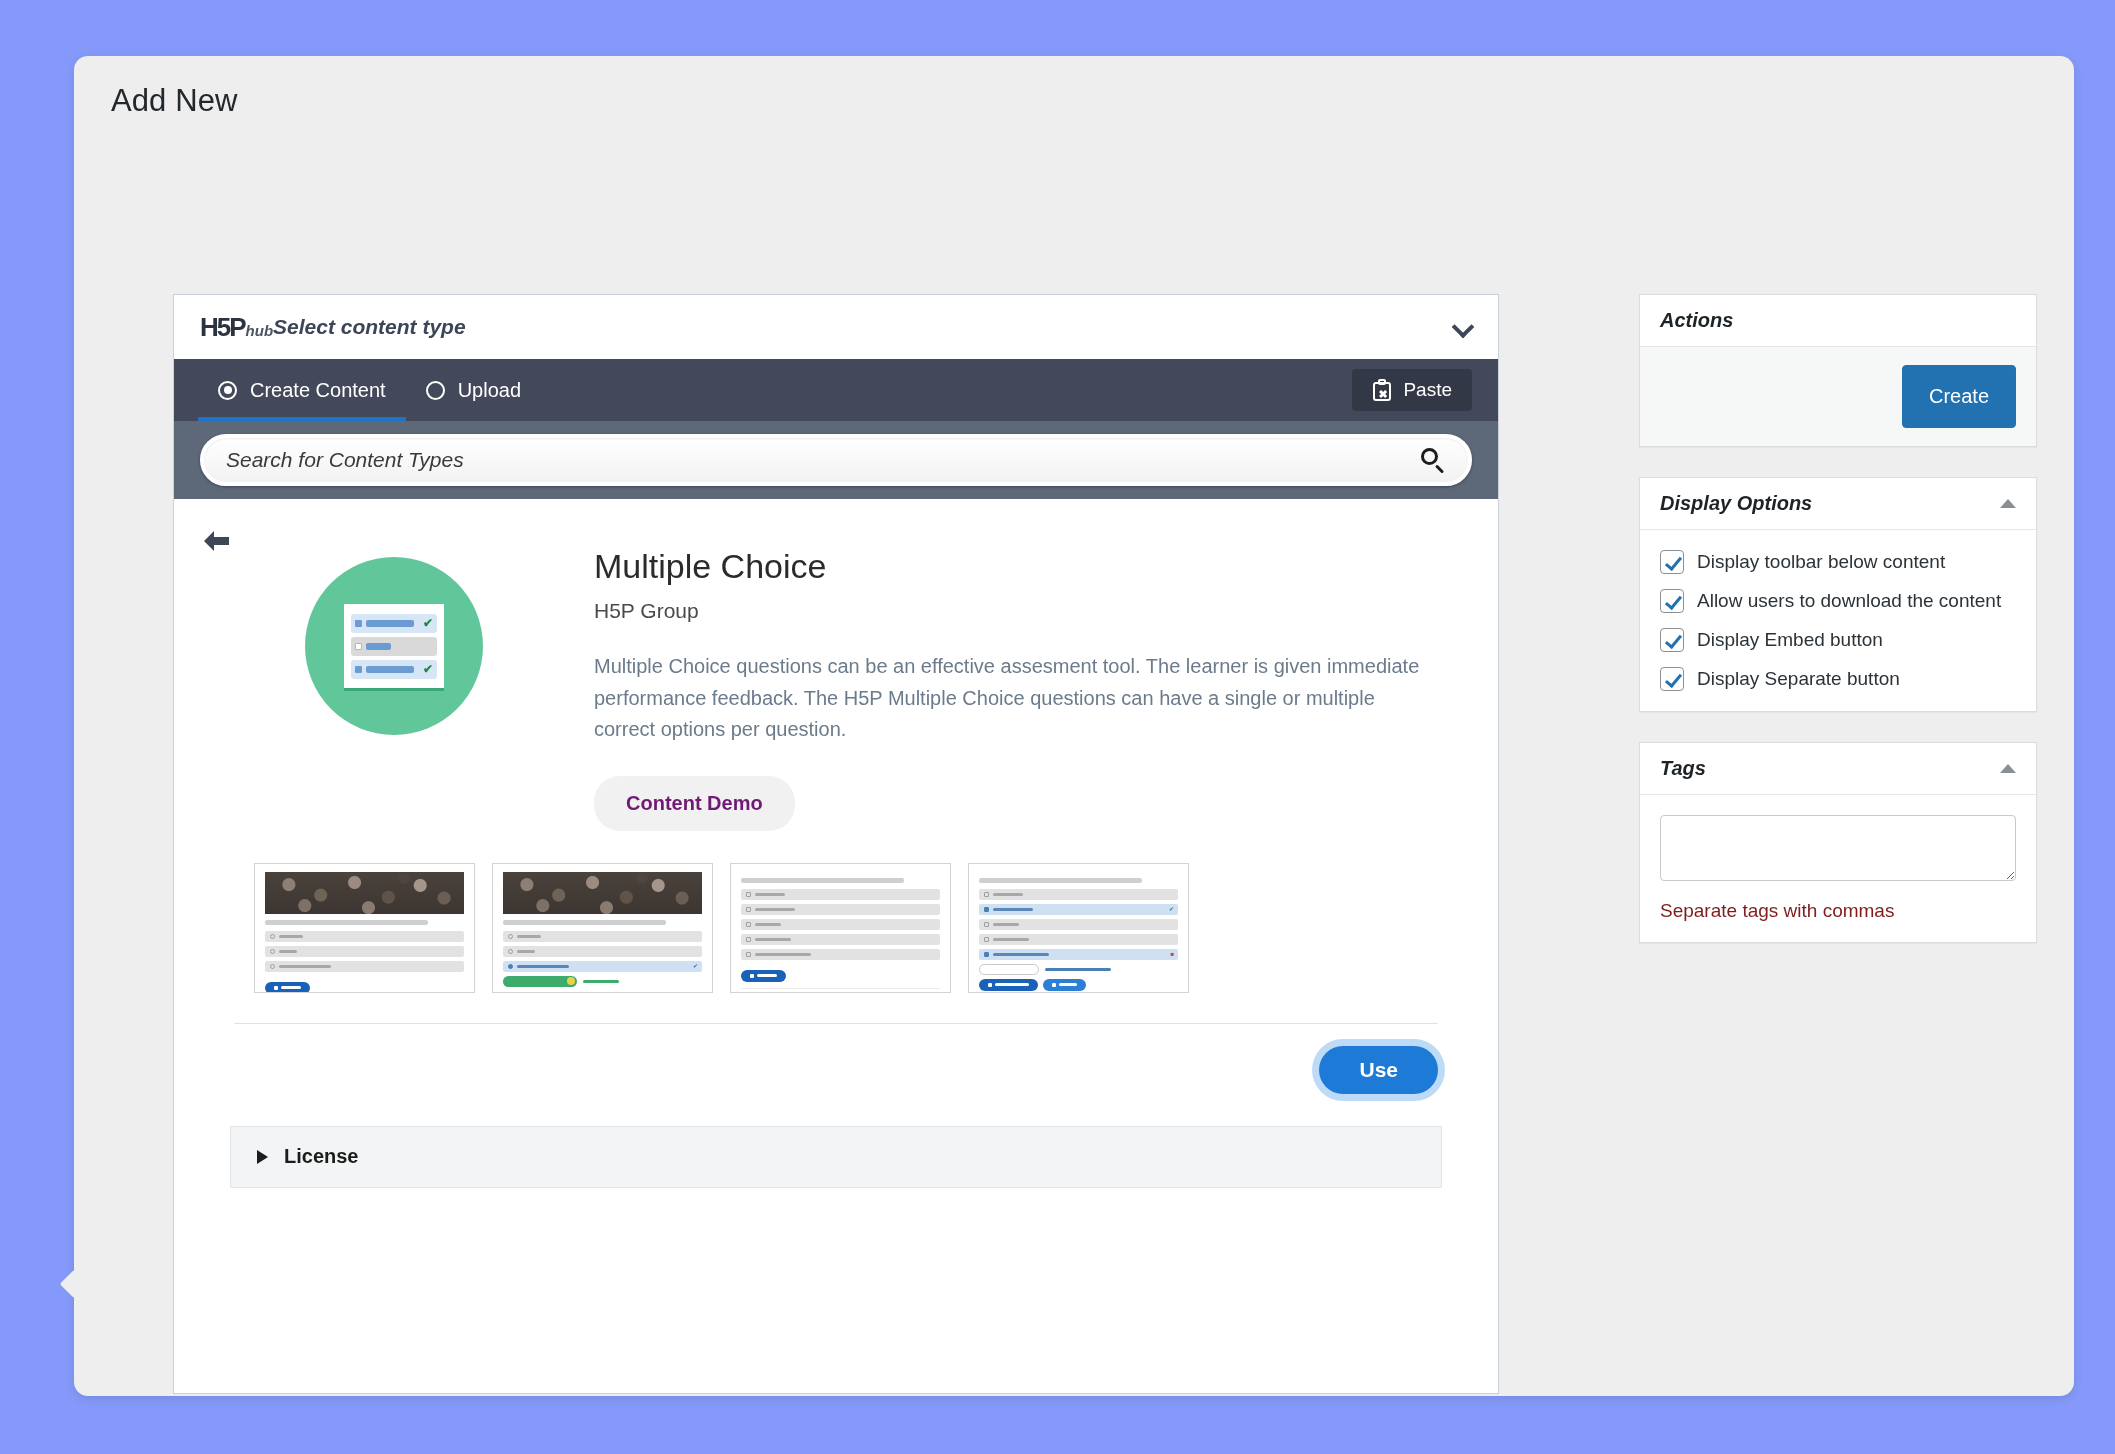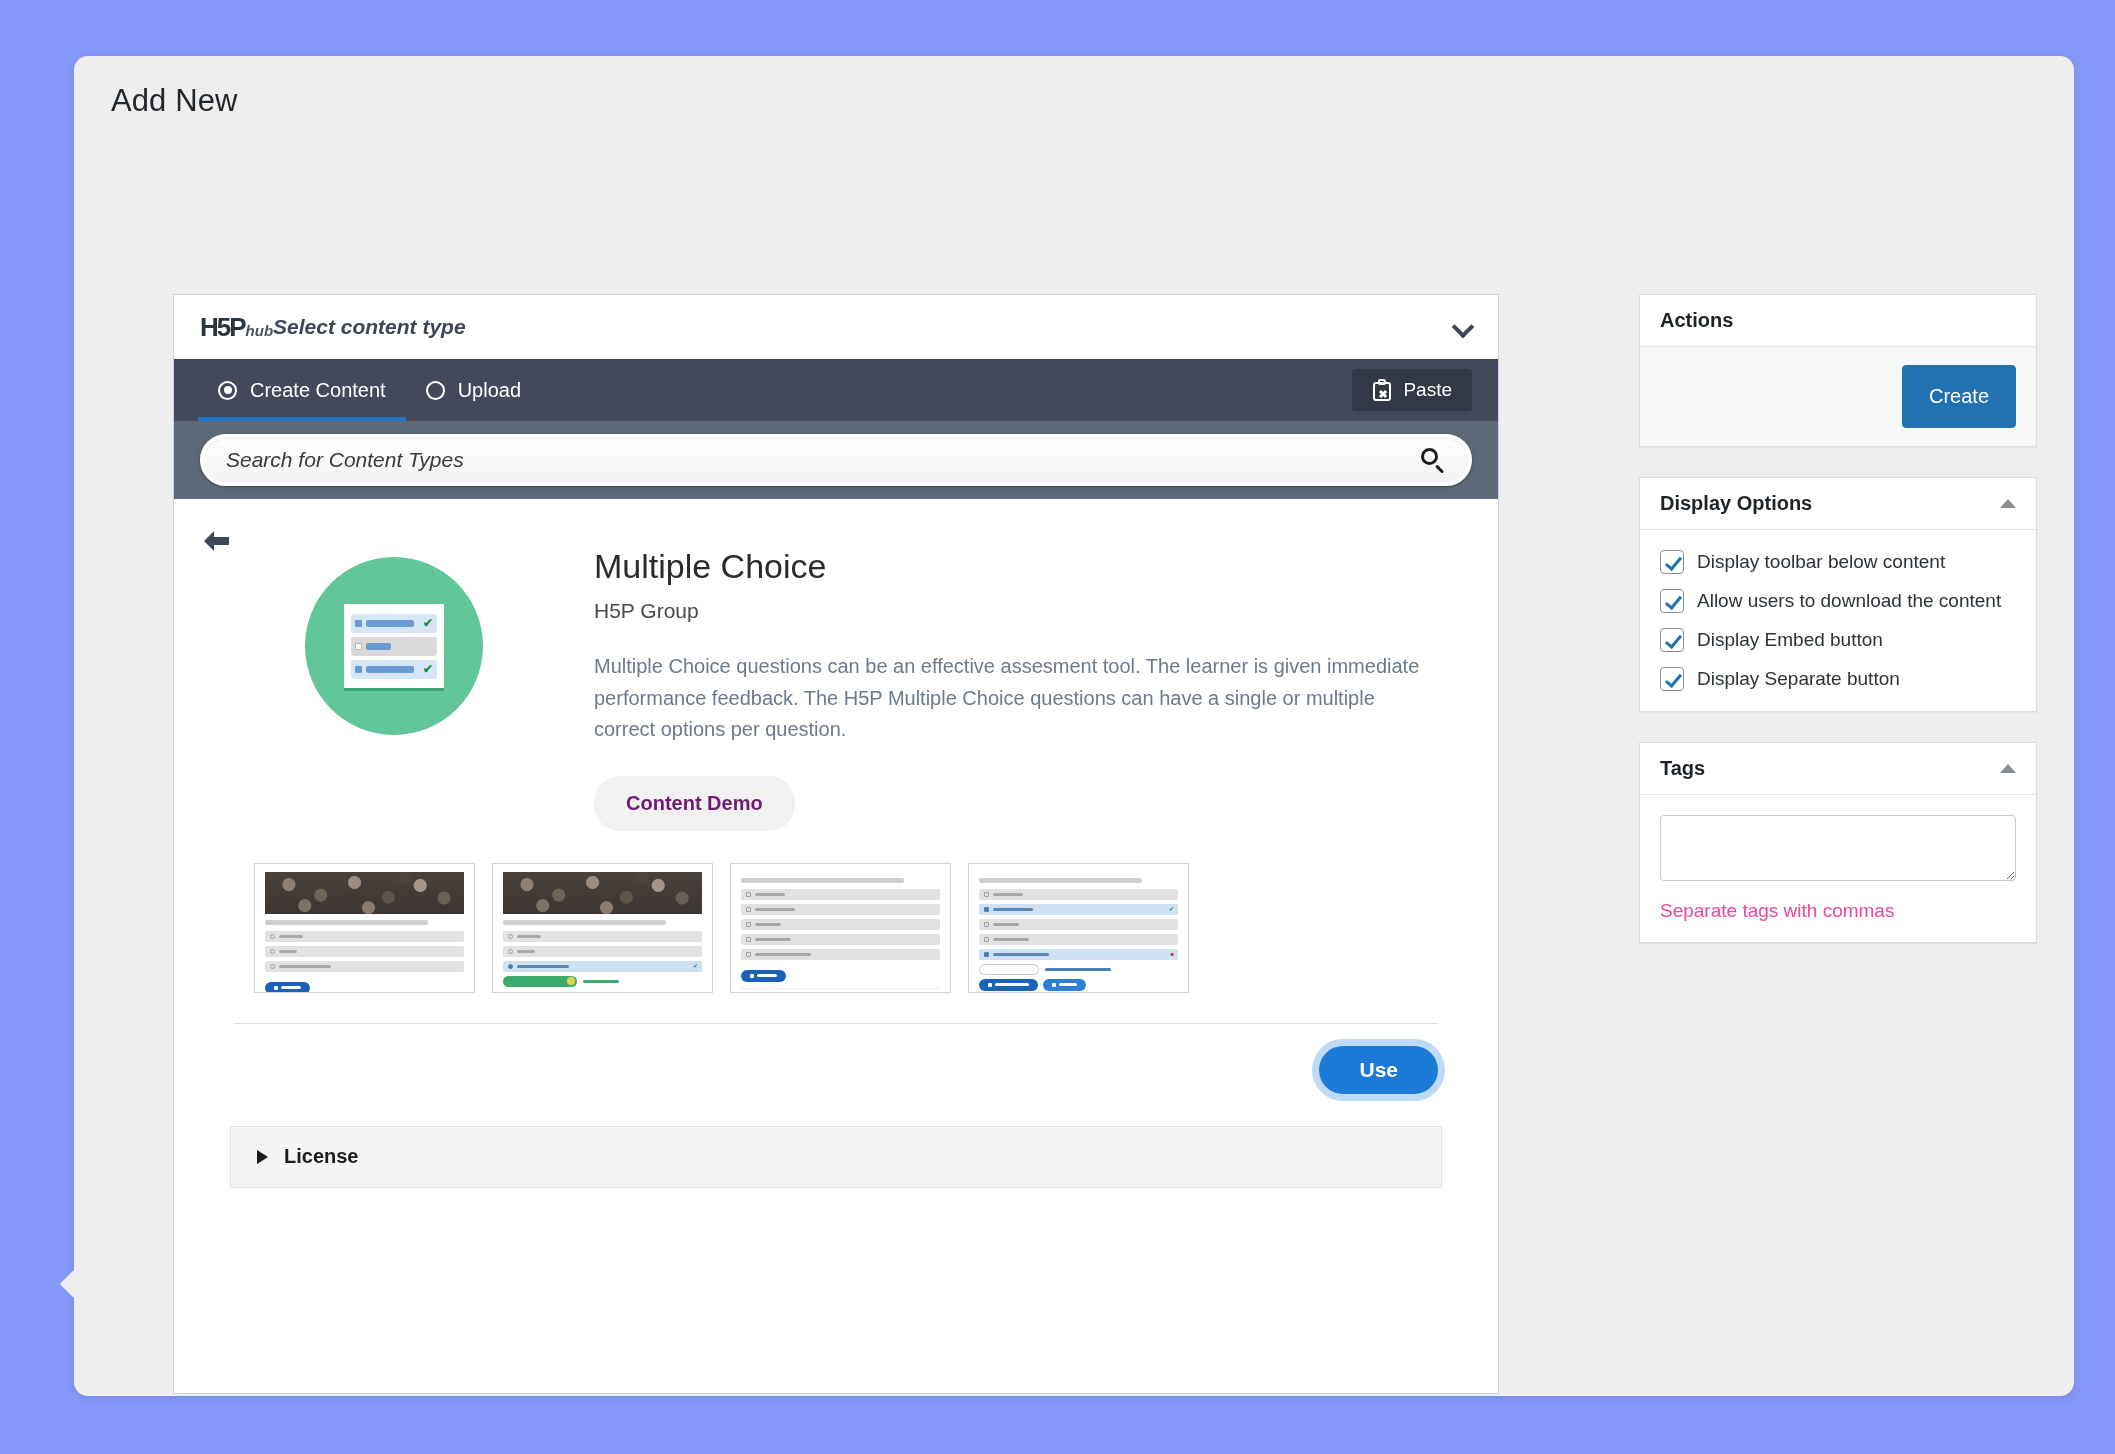--- a/index.html
+++ b/index.html
@@ -584,20 +584,21 @@
     margin-bottom: 30px;
     box-shadow: 0 1px 1px rgba(0,0,0,0.04);
   }
   .postbox-header {
     height: 52px;
     display: flex;
     align-items: center;
     justify-content: space-between;
     padding: 0 20px;
     border-bottom: 1px solid #e6e6e6;
+    font-style: italic;
   }
   .postbox-title {
     font-size: 20px;
     font-weight: 700;
     color: #1d2327;
   }
   .toggle-arrow {
     width: 0; height: 0;
     border-left: 8px solid transparent;
     border-right: 8px solid transparent;
@@ -658,21 +659,21 @@
     border-radius: 4px;
     resize: vertical;
     outline: none;
     font-family: "Liberation Sans", sans-serif;
     font-size: 18px;
     padding: 8px;
     background: #ffffff;
   }
   .tags-help {
     font-size: 19px;
-    color: #ec4899;
+    color: #7f1d1d;
     margin-top: 15px;
   }
 </style>
 </head>
 <body>
 
 <div class="admin-page">
   <div class="page-notch"></div>
 
   <h1 class="page-title">Add New</h1>

